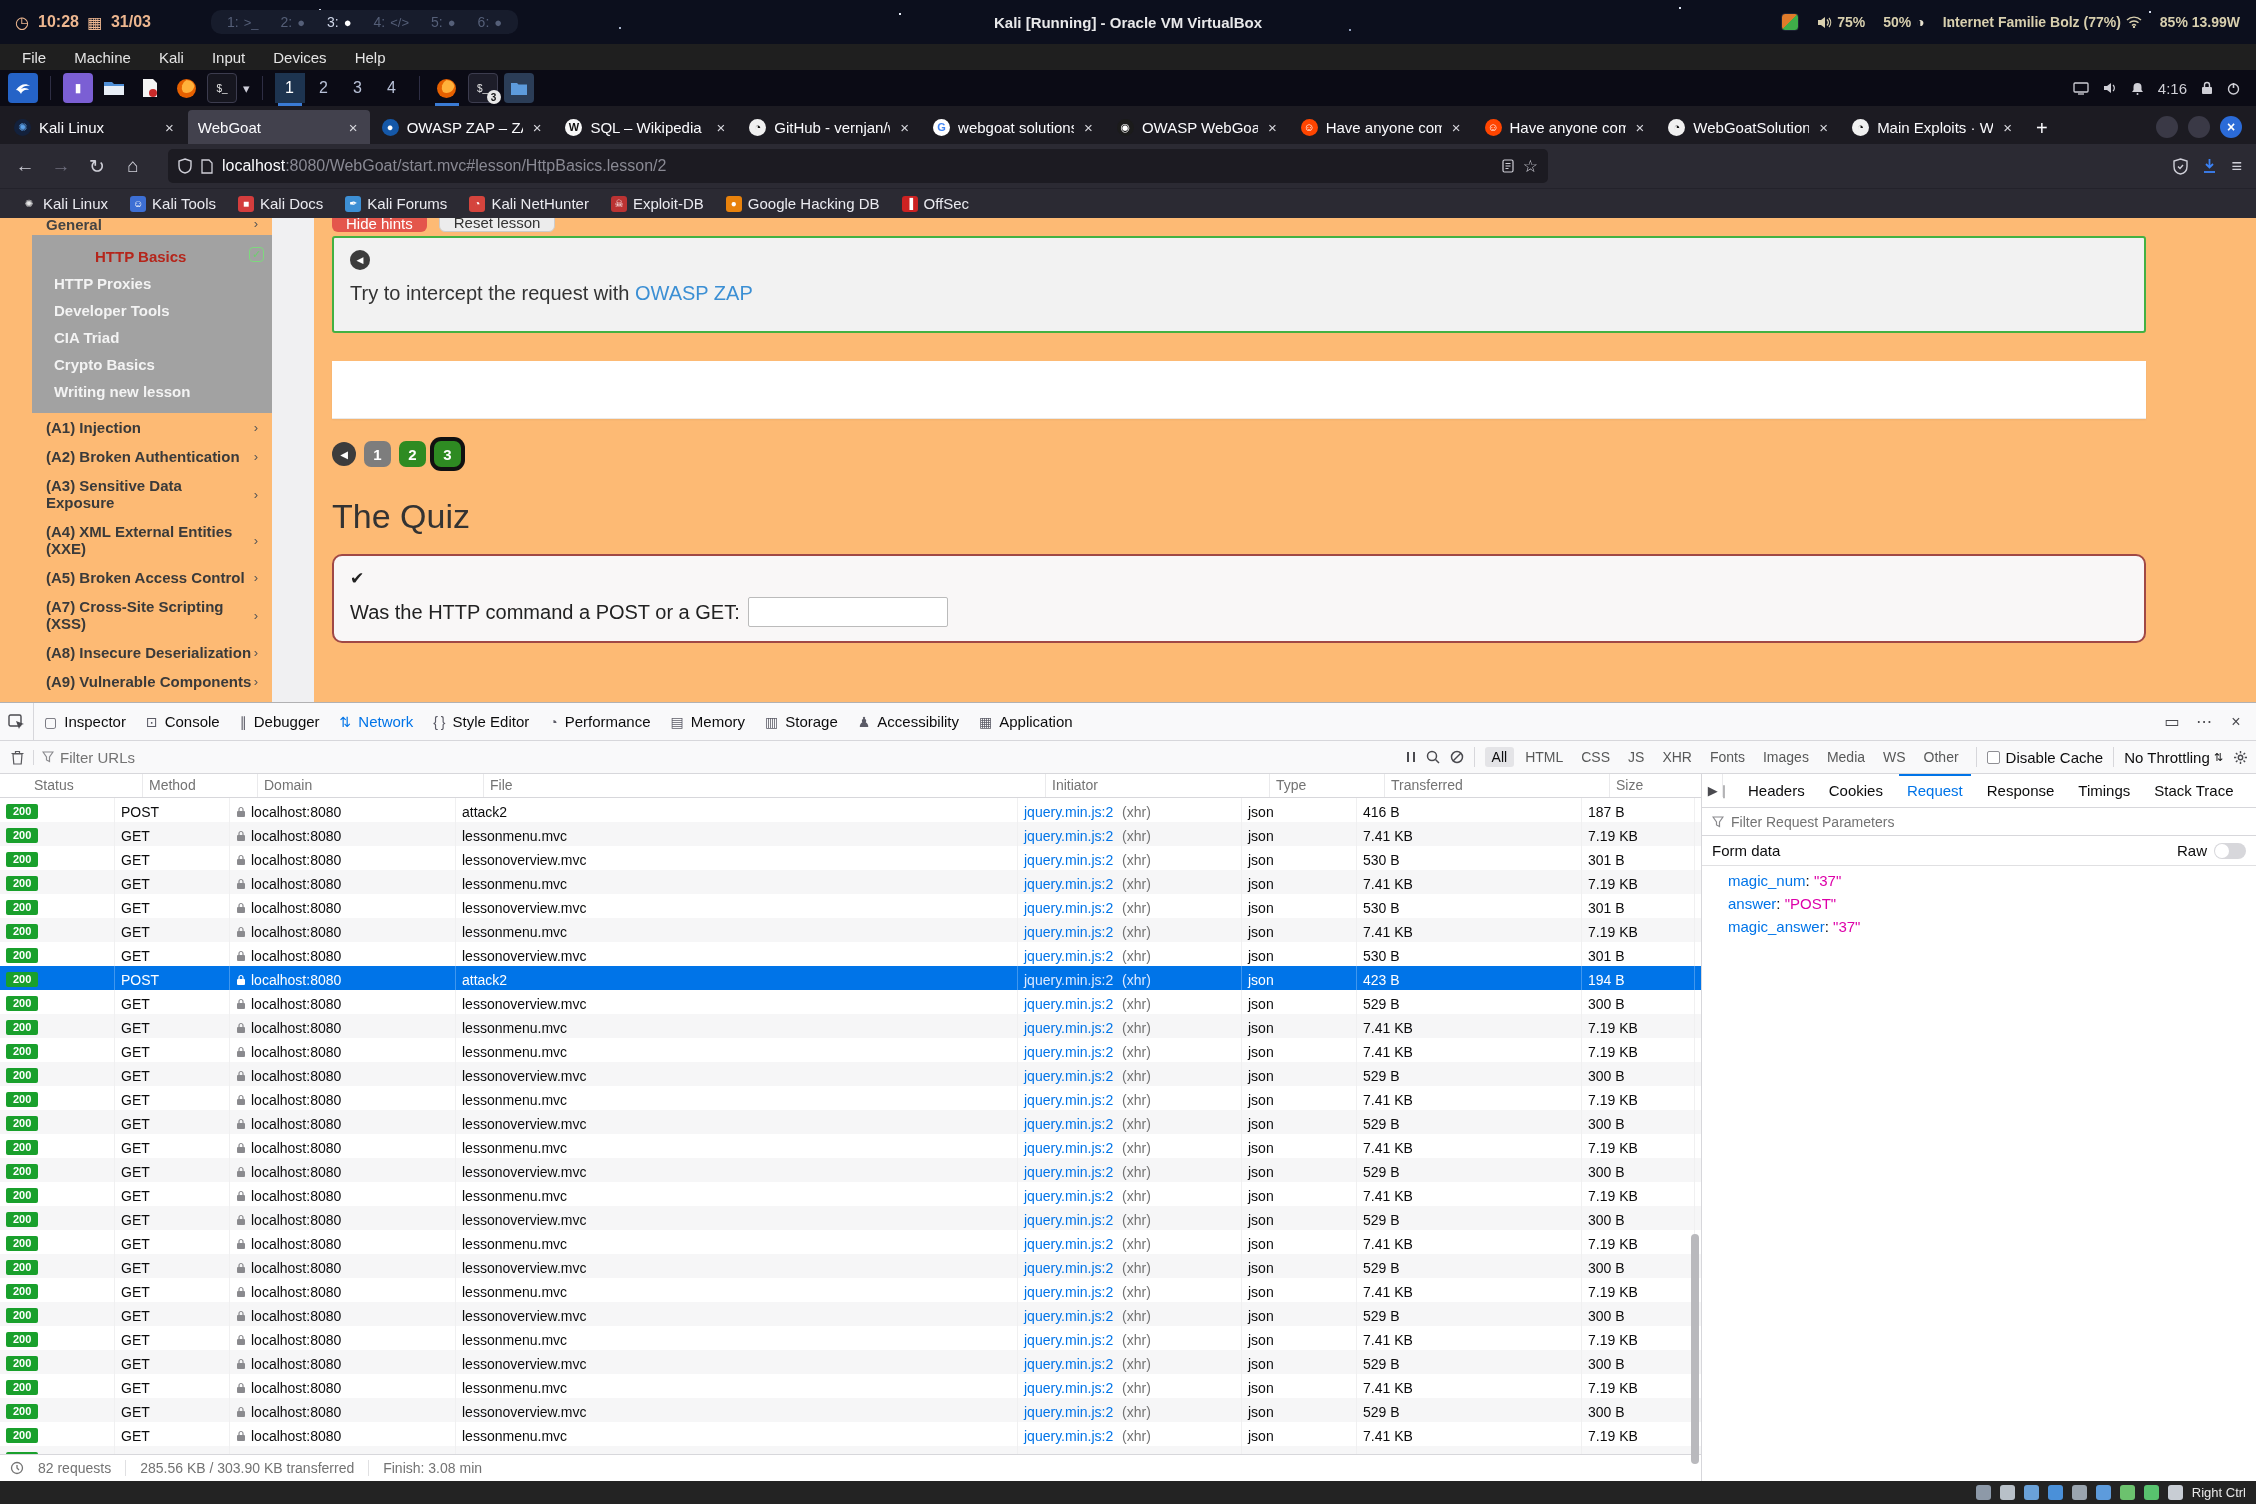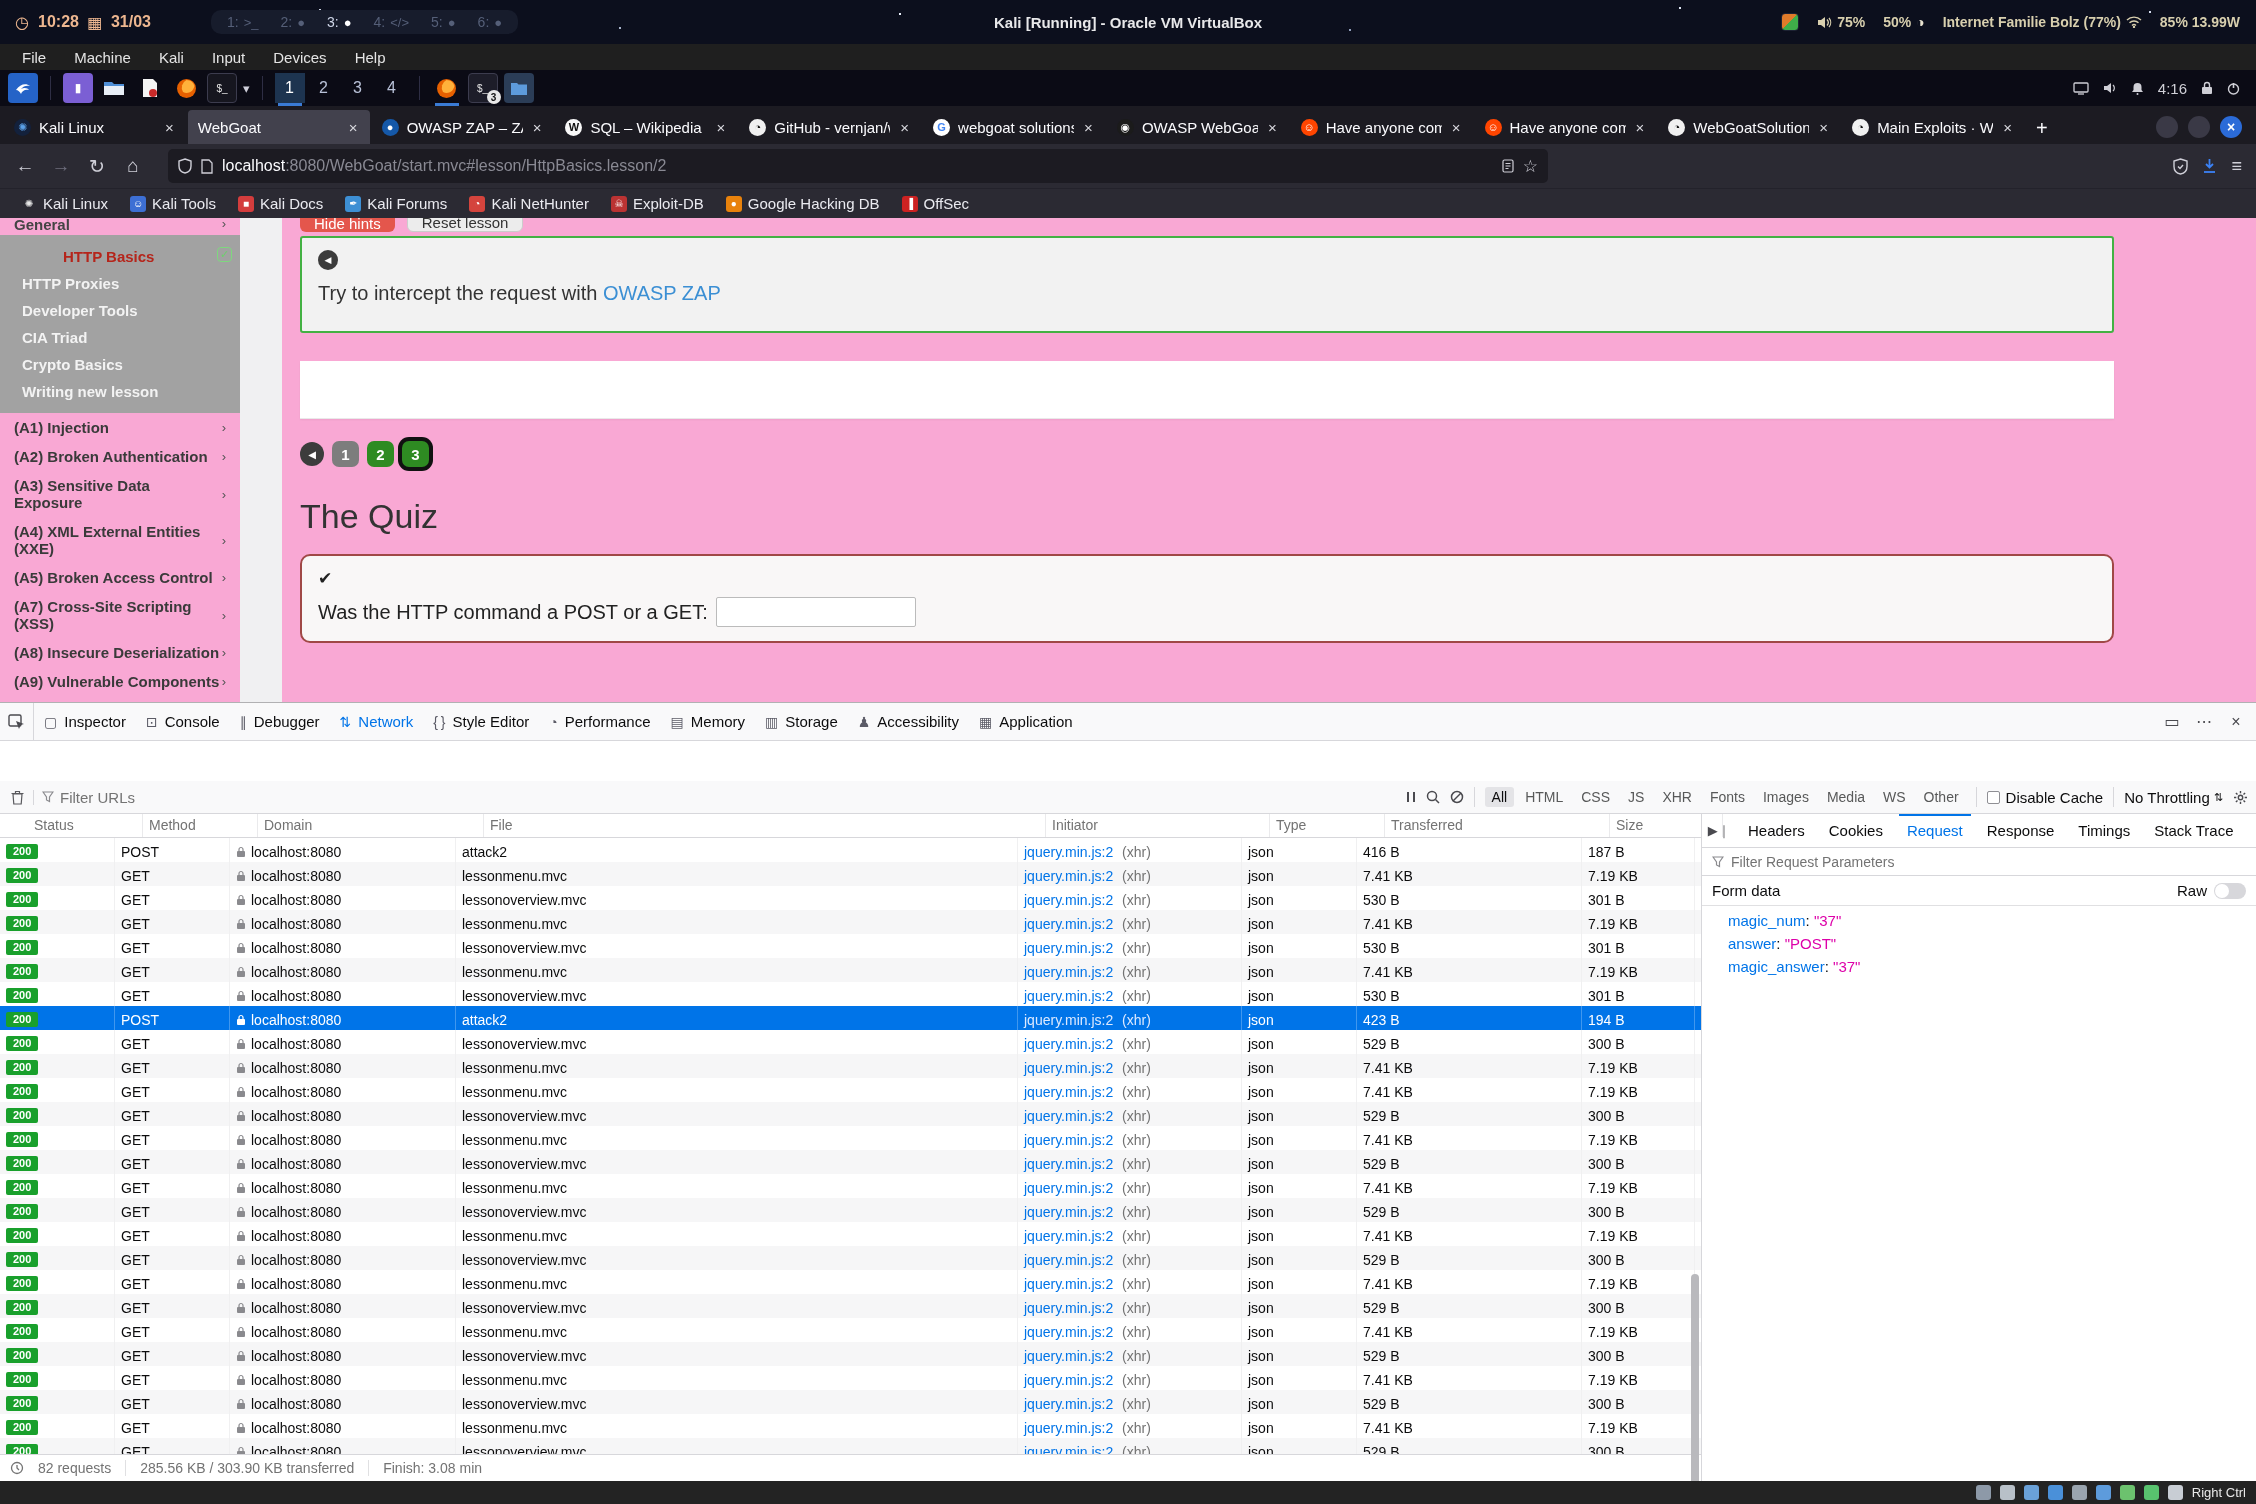--- a/index.html
+++ b/index.html
@@ -63,21 +63,21 @@
   .url-text { color:#898993; font-size:16px; flex:1; white-space:nowrap; overflow:hidden; }
   .url-text b { color:#fbfbfe; font-weight:normal; }
   .nav-right { display:flex; align-items:center; gap:14px; margin-left:auto; padding-right:4px; }
 
   
   .ff-bookmarks { height:30px; background:#2b2a33; display:flex; align-items:center; gap:4px; padding-left:12px; border-top:1px solid #23222b; }
   .bm-item { display:flex; align-items:center; gap:6px; color:#eaeaf0; font-size:15px; padding:2px 9px; }
   .bm-ic { width:16px; height:16px; border-radius:3px; display:flex; align-items:center; justify-content:center; font-size:10px; font-weight:bold; color:#fff; }
 
   
-  .webgoat { height:484px; background:#f9a8d4; display:flex; position:relative; overflow:hidden; }
+  .webgoat { height:484px; background:#fdba74; display:flex; position:relative; overflow:hidden;padding-left:32px; }
   .wg-sidebar { width:240px; flex:0 0 240px; position:relative; font-size:15px; font-weight:bold; color:#3a3a3a; }
   .wg-general { padding:2px 14px; margin-top:-4px; color:#444; display:flex; justify-content:space-between; }
   .wg-submenu { background:#a2a2a2; padding:8px 0; }
   .wg-subitem { padding:5px 0 5px 22px; color:#f3f3f3; position:relative; }
   .wg-subitem.current { color:#b5251b;margin-left:41px; }
   .wg-check { position:absolute; right:8px; top:4px; width:15px; height:15px; border:1.5px solid #7ed87e; border-radius:4px; color:#6cd06c; font-size:11px; display:flex; align-items:center; justify-content:center; }
   .wg-cat { padding:6px 14px; display:flex; justify-content:space-between; align-items:center; }
   .wg-chev { color:#555; font-size:13px; font-weight:normal; }
   .wg-gutter { width:42px; flex:0 0 42px; background:#f0f0f2; }
   .wg-main { flex:1; position:relative; padding:0 0 0 12px; }
@@ -106,21 +106,21 @@
   
   .devtools { height:779px; background:#fff; border-top:1px solid #b1b1b3; display:flex; flex-direction:column; font-size:15px; color:#0c0c0d; }
   .dt-tabs { height:38px; background:#f9f9fa; border-bottom:1px solid #d7d7db; display:flex; align-items:center; }
   .dt-pick { width:34px; height:100%; display:flex; align-items:center; justify-content:center; border-right:1px solid #d7d7db; color:#4a4a4f; }
   .dt-tool { display:flex; align-items:center; gap:7px; padding:0 10px; height:100%; color:#0c0c0d; }
   .dt-tool .ic { color:#5b5b66; font-size:14px; }
   .dt-tool.active { color:#0074e8; }
   .dt-tool.active .ic { color:#0074e8; }
   .dt-tabs-right { margin-left:auto; display:flex; align-items:center; gap:4px; padding-right:6px; color:#4a4a4f; }
   .dt-tabs-right .sq { width:28px; height:28px; display:flex; align-items:center; justify-content:center; font-size:16px; }
-  .dt-filterrow { height:33px; background:#f9f9fa; border-bottom:1px solid #d7d7db; display:flex; align-items:center; padding:0 8px; gap:8px;margin-top:40px; }
+  .dt-filterrow { height:33px; background:#f9f9fa; border-bottom:1px solid #d7d7db; display:flex; align-items:center; padding:0 8px; gap:8px; }
   .dt-trash { width:26px; display:flex; justify-content:center; border-right:1px solid #d7d7db; padding-right:6px; }
   .dt-urlfilter { color:#737373; display:flex; gap:6px; align-items:center; flex:0 0 340px; }
   .dt-frow-right { margin-left:auto; display:flex; align-items:center; gap:10px; }
   .pill { padding:2px 7px; border-radius:3px; color:#585959; font-size:14px; }
   .pill.active { background:#e4e4e7; color:#0c0c0d; }
   .vsep { width:1px; height:20px; background:#d7d7db; }
   .dc-box { width:13px; height:13px; border:1px solid #8f8f94; border-radius:2px; background:#fff; }
   .throttle { display:flex; align-items:center; gap:4px; color:#0c0c0d; }
   .dt-main { flex:1; display:flex; min-height:0; }
   .dt-left { width:1702px; flex:0 0 1702px; display:flex; flex-direction:column; border-right:1px solid #d7d7db; min-height:0; position:relative; }

